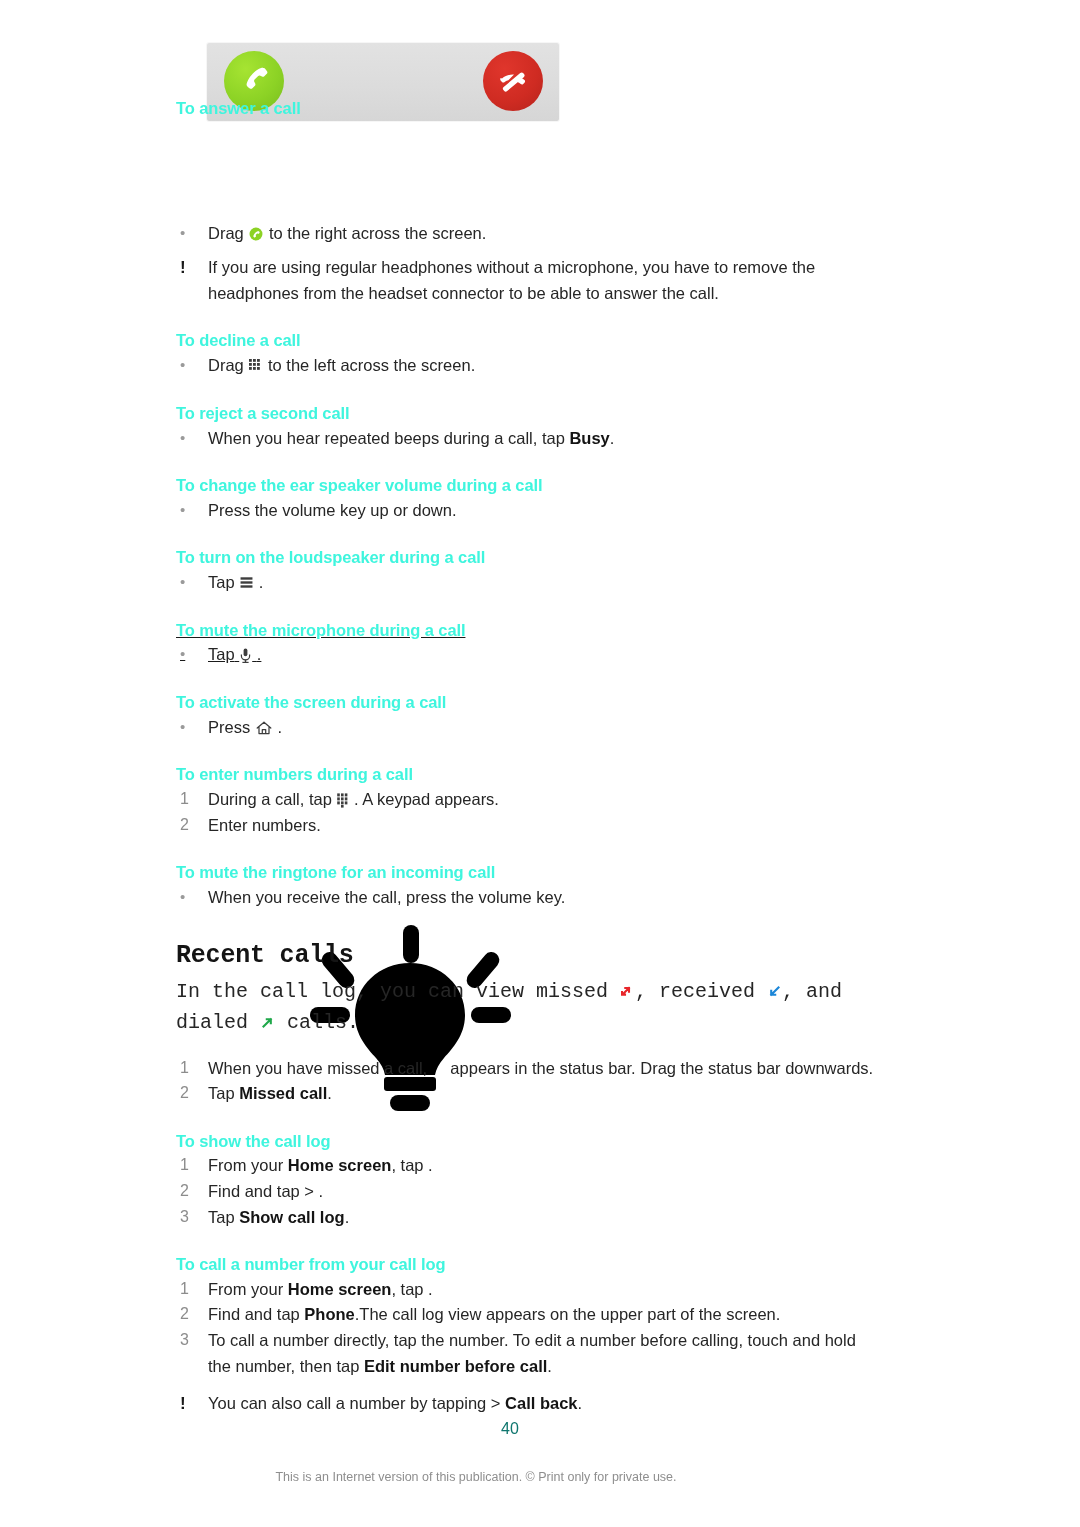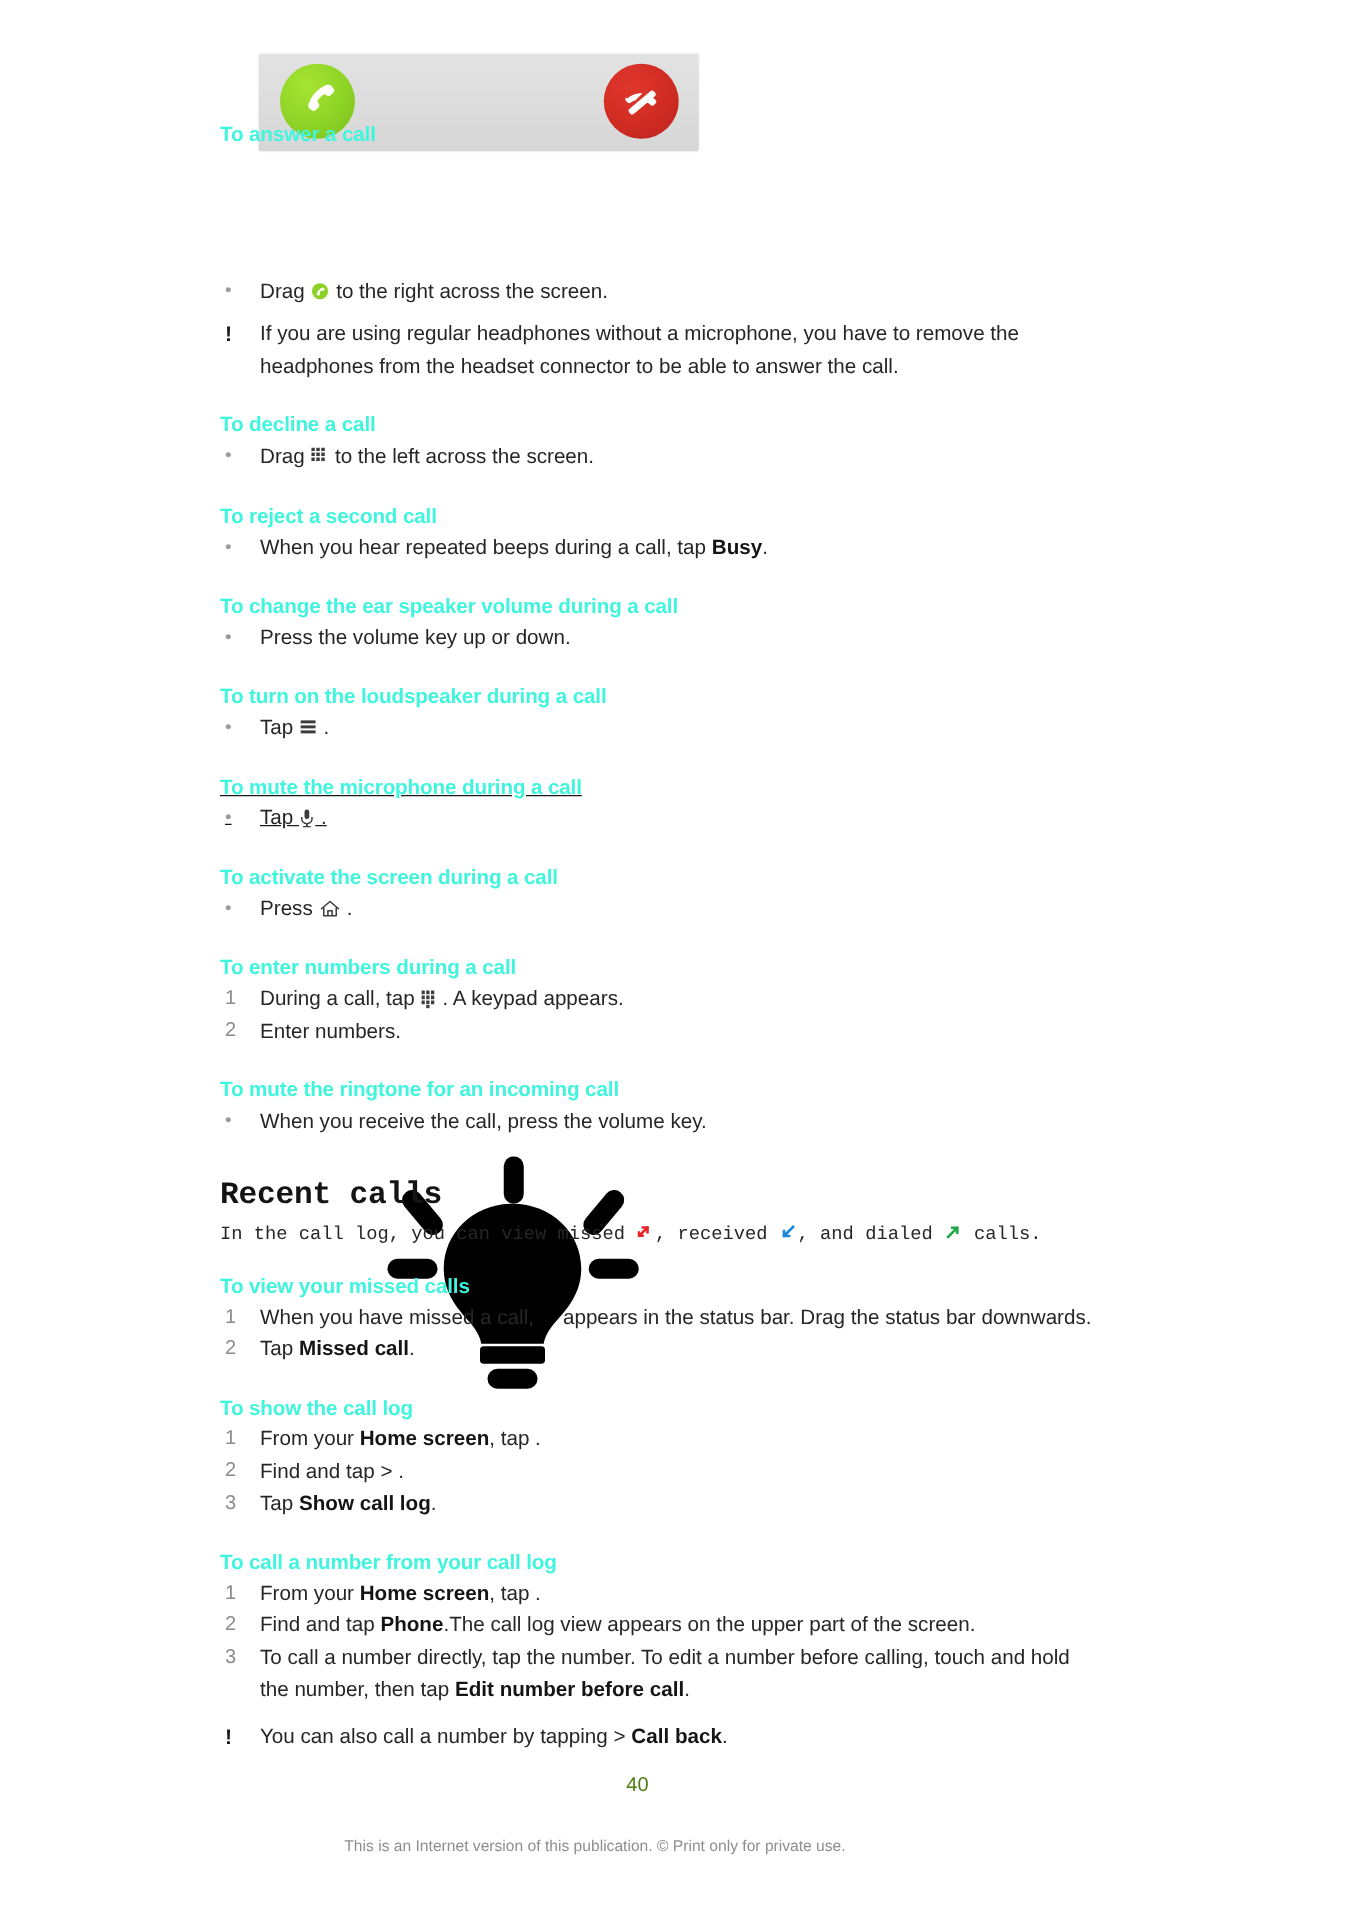--- a/index.html
+++ b/index.html
@@ -71,21 +71,21 @@
     line-height: 1.6;
   }
   .marker.note {
     color: #1a1a1a;
     font-weight: bold;
     font-size: 17px;
   }
   .row-text { flex: 1 1 auto; }
   .row-text b { font-weight: bold; color: #141414; }
   .intro-text {
-    font-size: 15px;
+    font-size: 20px;
     line-height: 1.55;
     color: #262626;
     padding-left: 0;
     margin: 0 0 4px 0;
   }
 
   
   .icon-inline {
     display: inline-block;
     vertical-align: -2px;
@@ -145,21 +145,21 @@
   }
 
   
   .page-number {
     position: absolute;
     left: 0;
     top: 1420px;
     width: 1020px;
     text-align: center;
     font-size: 16px;
-    color: #4d7c0f;
+    color: #0f766e;
   }
   .footer-note {
     position: absolute;
     left: 0;
     top: 1470px;
     width: 952px;
     text-align: center;
     font-size: 12.5px;
     color: #8e8e8e;
   }
@@ -345,21 +345,20 @@
       <div class="intro-text"><span>In the call log, you can view missed </span><svg class="icon-inline ico-arrow" viewBox="0 0 13 13">
             <path d="M2.0 9.0 L8.0 3.0 M8.0 3.0 L4.3 3.0 M8.0 3.0 L8.0 6.7 M1.0 9.6 L4.0 9.6 M1.0 9.6 L1.0 7.0" fill="none" stroke="#e8262a" stroke-width="2.1" stroke-linecap="square"></path>
           </svg><span>, received </span><svg class="icon-inline ico-arrow" viewBox="0 0 13 13">
             <path d="M10.5 2.5 L3.2 9.8 M3.2 9.8 L7.2 9.8 M3.2 9.8 L3.2 5.8" fill="none" stroke="#1b86d8" stroke-width="2.1" stroke-linecap="square"></path>
           </svg><span>, and dialed </span><svg class="icon-inline ico-arrow" viewBox="0 0 13 13">
             <path d="M2.5 10.5 L9.8 3.2 M9.8 3.2 L5.8 3.2 M9.8 3.2 L9.8 7.2" fill="none" stroke="#1fa84a" stroke-width="2.1" stroke-linecap="square"></path>
           </svg><span> calls.</span></div>
     </div>
 
     <div class="block" style="margin-top:18px;">
-      <h3 class="sub-heading">To view your missed calls</h3>
       <div class="row">
         <span class="marker">1</span>
         <span class="row-text"><span>When you have missed a call, </span><span style="display:inline-block;width:14px;"></span><span> appears in the status bar. Drag the status bar downwards.</span></span>
       </div>
       <div class="row">
         <span class="marker">2</span>
         <span class="row-text"><span>Tap </span><b>Missed call</b><span>.</span></span>
       </div>
     </div>
 

